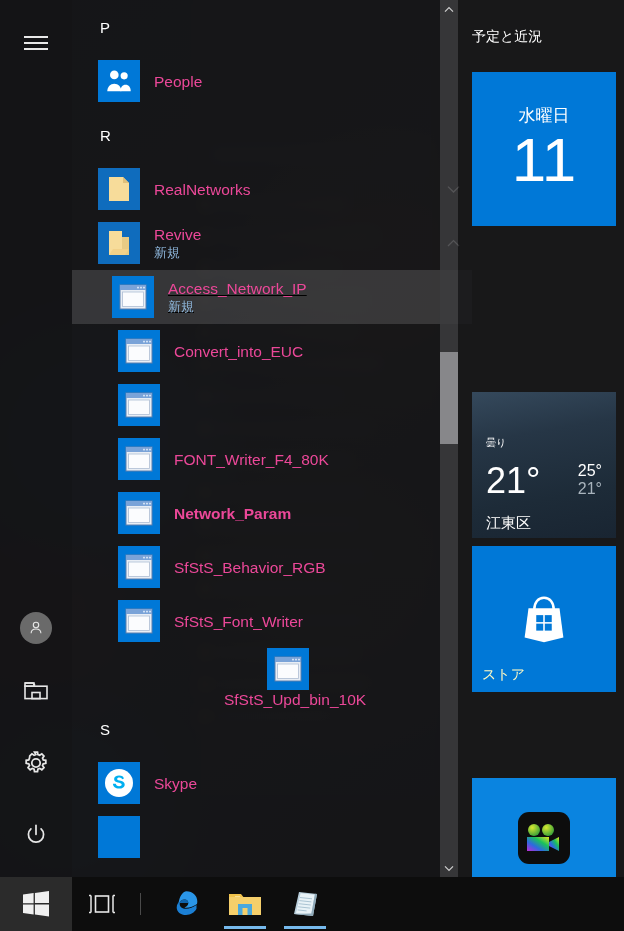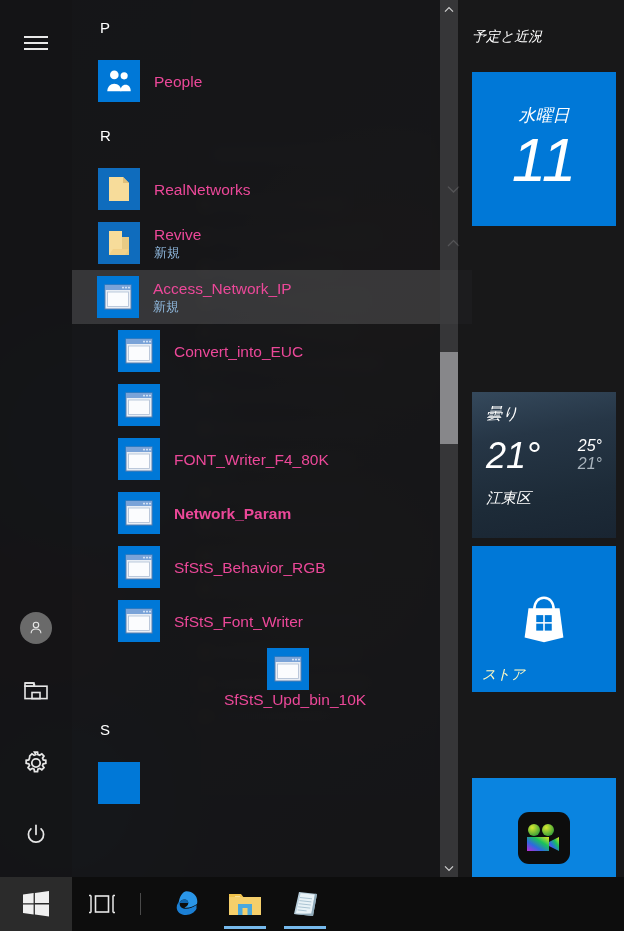--- a/index.html
+++ b/index.html
@@ -99,39 +99,38 @@
   #sb-thumb{
     position:absolute; left:0; top:352px; width:18px; height:92px;
     background:rgba(140,140,142,.95); cursor:pointer;
   }
 
   
   #tiles{
     position:absolute; left:458px; top:0; width:166px; height:877px;
     background:rgba(24,24,26,.86);
     padding:0 0 0 0;
-    font-style:italic;
   }
   #tile-group-title{
     color:#ffffff; font-size:14px; padding:28px 0 12px 14px;
   }
   .tile{ position:absolute; left:14px; width:144px; cursor:pointer; overflow:hidden;}
   #tile-calendar{
     top:72px; height:154px; background:#0078d7;
     display:flex;flex-direction:column;align-items:center;justify-content:center;
     color:#fff;
   }
   #tile-calendar .cal-dow{ font-size:17px; line-height:22px; }
   #tile-calendar .cal-day{ font-size:62px; line-height:66px; font-weight:300; }
   #tile-weather{
     top:392px; height:146px;
     background:linear-gradient(170deg,#35495c 0%,#263646 30%,#1d2b38 70%,#192532 100%);
     color:#fff; padding:12px 14px;
   }
-  #tile-weather .w-cond{ font-size:16px; }
+  #tile-weather .w-cond{ font-size:10px;margin-top:32px; }
   #tile-weather .w-mid{ display:flex; align-items:flex-start; margin-top:12px;}
   #tile-weather .w-now{ font-size:36px; line-height:38px; font-weight:300; flex:1;}
   #tile-weather .w-hi{ font-size:16px; text-align:right; }
   #tile-weather .w-lo{ font-size:16px; text-align:right; color:#a9b4bd; }
   #tile-weather .w-loc{ font-size:15px; margin-top:14px; }
   #tile-store{
     top:546px; height:146px; background:#0078d7; color:#fef9c3;
     display:flex; align-items:center; justify-content:center; position:absolute;
   }
   #tile-store .st-label{
@@ -297,21 +296,21 @@
           <div class="labels">
             <div class="nm">Revive</div>
             <div class="sub">新規</div>
           </div>
           <div class="chev">
             <svg width="13" height="9" viewBox="0 0 13 9">
     <path d="M1 7L6.5 1.6 12 7" fill="none" stroke="#dcdcdc" stroke-width="1.3"></path>
             </svg>
           </div>
         </div>
-        <div class="app-row selected" style="padding-left: 25px;">
+        <div class="app-row selected" style="padding-left: 40px; text-decoration: underline;">
           <div class="tile-ico">
             <svg width="28" height="26" viewBox="0 0 28 26">
       <rect x="1" y="1" width="26" height="24" fill="#e9eef5" stroke="#5b7fae" stroke-width="1"></rect>
       <rect x="1" y="1" width="26" height="5" fill="#7aa3d8"></rect>
       <g fill="#cfe0f5">
                 <rect x="18" y="2.8" width="2" height="1.6"></rect>
                 <rect x="21" y="2.8" width="2" height="1.6"></rect>
                 <rect x="24" y="2.8" width="2" height="1.6"></rect>
               </g>
       <rect x="3.5" y="8" width="21" height="14.5" fill="#fbfcfe" stroke="#adbed4" stroke-width="0.8"></rect>
@@ -432,20 +431,31 @@
                 <rect x="24" y="2.8" width="2" height="1.6"></rect>
               </g>
       <rect x="3.5" y="8" width="21" height="14.5" fill="#fbfcfe" stroke="#adbed4" stroke-width="0.8"></rect>
     </svg>
           </div>
           <div class="labels">
             <div class="nm">SfStS_Upd_bin_10K</div>
           </div>
         </div>
         <div class="group-letter">S</div>
+        <div class="app-row">
+          <div class="tile-ico">
+            <svg width="34" height="34" viewBox="0 0 34 34">
+      <circle cx="17" cy="17" r="14" fill="#fff"></circle>
+      <path d="M21.8 12.7c0-2-1.9-3.2-4.7-3.2-3 0-5 1.4-5 3.6 0 4.6 7.6 2.9 7.6 5.4 0 1-1 1.7-2.6 1.7-2 0-3-.9-3.3-2.4h-2.9c.2 3 2.5 4.8 6.1 4.8 3.4 0 5.7-1.6 5.7-4.2 0-4.8-7.6-3.2-7.6-5.5 0-.9.9-1.5 2.3-1.5 1.6 0 2.4.7 2.6 1.9z" fill="#00aff0"></path>
+    </svg>
+          </div>
+          <div class="labels">
+            <div class="nm">Skype</div>
+          </div>
+        </div>
         <div class="app-row">
           <div class="tile-ico"></div>
         </div>
       </div>
   </div>
 
   <div id="scrollbar">
     <div class="sb-arrow" id="sb-up">
       <svg width="10" height="7" viewBox="0 0 10 7">
         <path d="M1 5.6L5 1.6l4 4" fill="none" stroke="#d0d0d0" stroke-width="1.2"></path>

